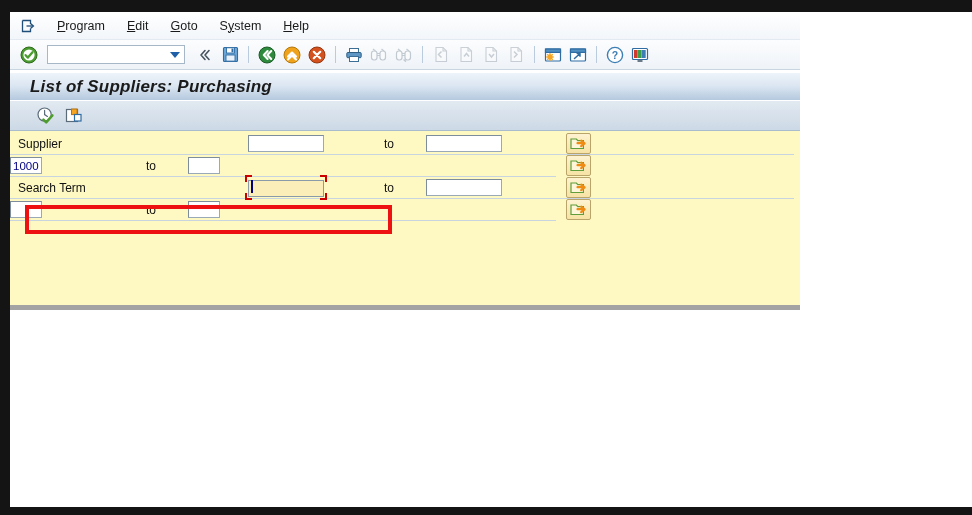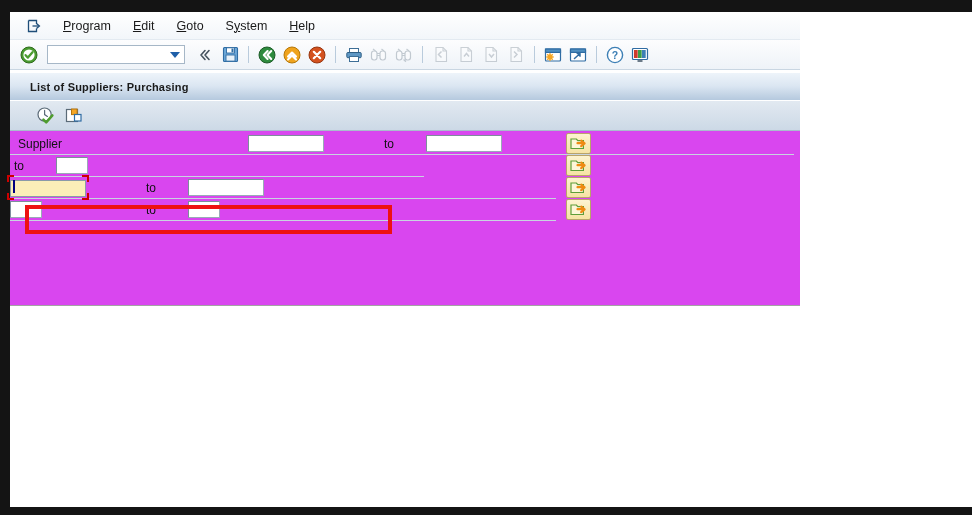--- a/index.html
+++ b/index.html
@@ -37,21 +37,21 @@
     height: 303px;
     background: #ffffff;
   }
 
   
   #menu-bar {
     height: 27px;
     background: linear-gradient(#ffffff, #f2f6fa);
     display: flex;
     align-items: center;
-    padding-left: 14px;
+    padding-left: 8px;
     border-bottom: 1px solid #e3eaf1;
   }
   .menu-session-icon {
     width: 20px;
     height: 18px;
     margin-right: 8px;
     display: flex;
     align-items: center;
     justify-content: center;
   }
@@ -127,22 +127,23 @@
   #title-band {
     height: 27px;
     margin: 3px 0 0 0;
     background: linear-gradient(#eef4fa 0%, #dbe6f2 48%, #b5c9de 100%);
     display: flex;
     align-items: center;
     padding-left: 20px;
     border-bottom: 1px solid #ffffff;
   }
   #title-text {
-    font-size: 11px;
+    font-size: 17px;
     font-weight: bold;
+    font-style: italic;
     color: #1a1a1a;
     letter-spacing: 0.2px;
     text-align: center;
   }
 
   
   #app-toolbar {
     height: 29px;
     background: linear-gradient(#e2e9f1, #ccd9e6);
     border-bottom: 1px solid #a9bccd;
@@ -154,24 +155,24 @@
   .app-btn {
     width: 22px; height: 22px;
     display: flex; align-items: center; justify-content: center;
     border: 1px solid transparent;
     border-radius: 2px;
     box-sizing: border-box;
   }
 
   
   #selection-body {
-    background: #d946ef;
+    background: #fef9c3;
     height: 174px;
     position: relative;
-    border-bottom: 1px solid #a3a3a3;
+    border-bottom: 5px solid #a3a3a3;
   }
   .sel-row {
     position: absolute;
     left: 0;
     width: 784px;
     height: 22px;
     display: flex;
     align-items: center;
   }
   .sel-label {
@@ -477,29 +478,33 @@
         </div>
         <div class="sel-underline" style="width:46px;display:flex;align-items:center;">
           <span class="to-label">to</span>
         </div>
         <div class="sel-underline" style="width:368px;display:flex;align-items:center;">
           <input class="inp inp-wide" type="text" value="" style="">
         </div>
       </div>
 
       <div class="sel-row" style="top:24px;">
+        <div class="sel-underline" style="width:132px;display:flex;align-items:center;">
+          <input class="inp inp-narrow" type="text" value="1000" style="">
+        </div>
         <div class="sel-underline" style="width:46px;display:flex;align-items:center;">
           <span class="to-label">to</span>
         </div>
         <div class="sel-underline" style="width:368px;display:flex;align-items:center;">
           <input class="inp inp-narrow" type="text" value="" style="">
         </div>
       </div>
 
       <div class="sel-row" style="top:46px;">
+        <div class="sel-label">Search Term</div>
         <div class="sel-underline" style="width:132px;display:flex;align-items:center;">
           <span class="focus-wrap">
             <input class="inp inp-wide inp-focus" type="text" value="" style="">
             <span class="caret"></span>
             <span class="corner c-tl"></span>
             <span class="corner c-tr"></span>
             <span class="corner c-bl"></span>
             <span class="corner c-br"></span>
           </span>
         </div>

